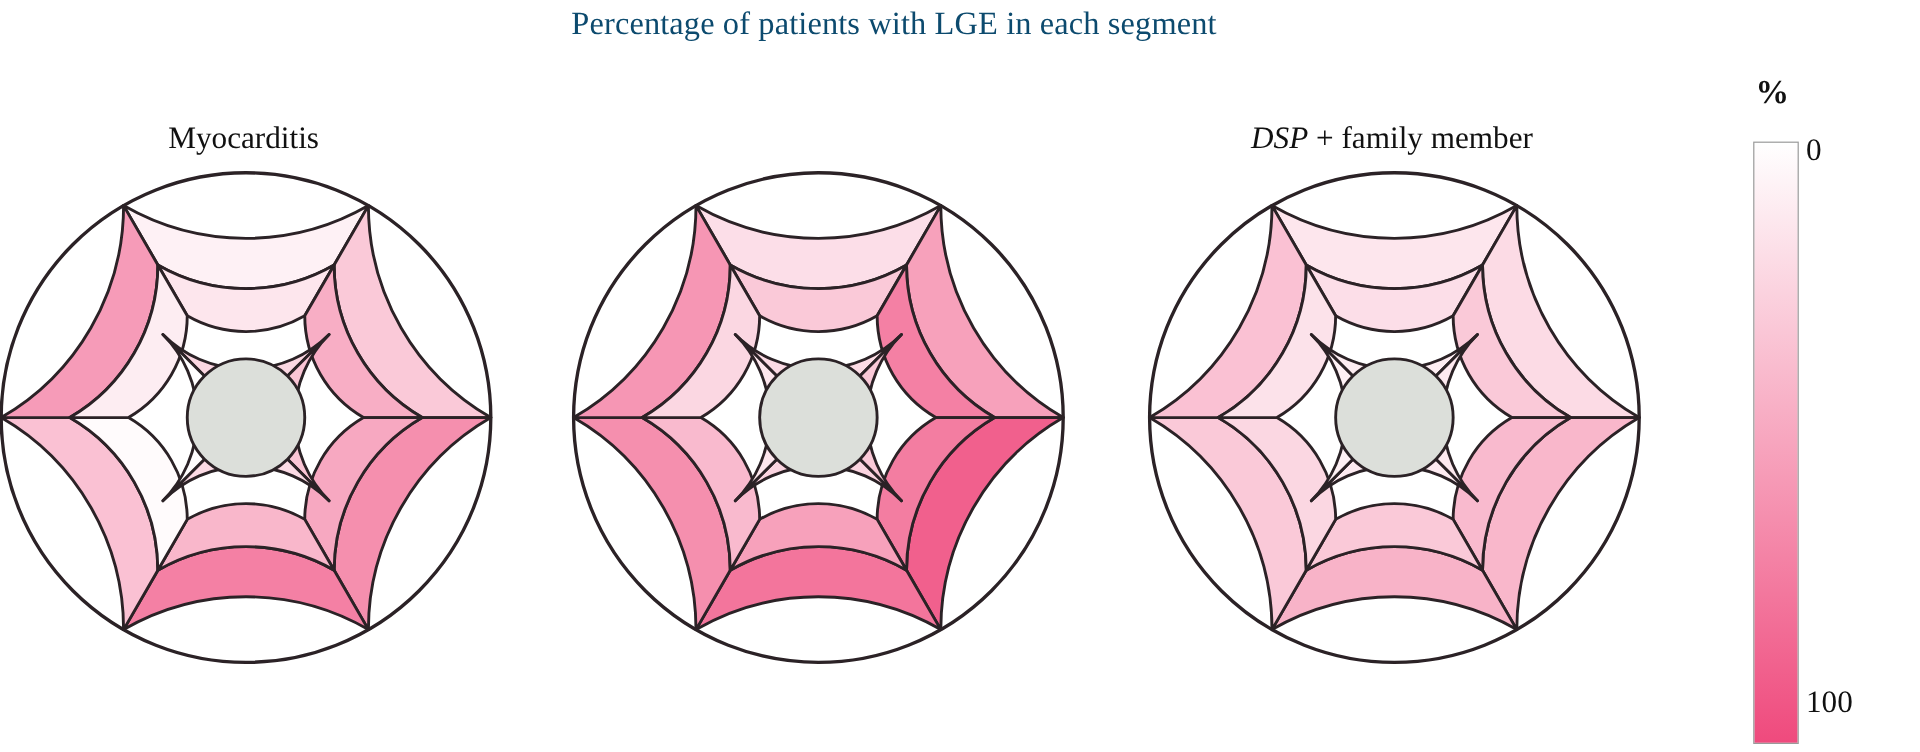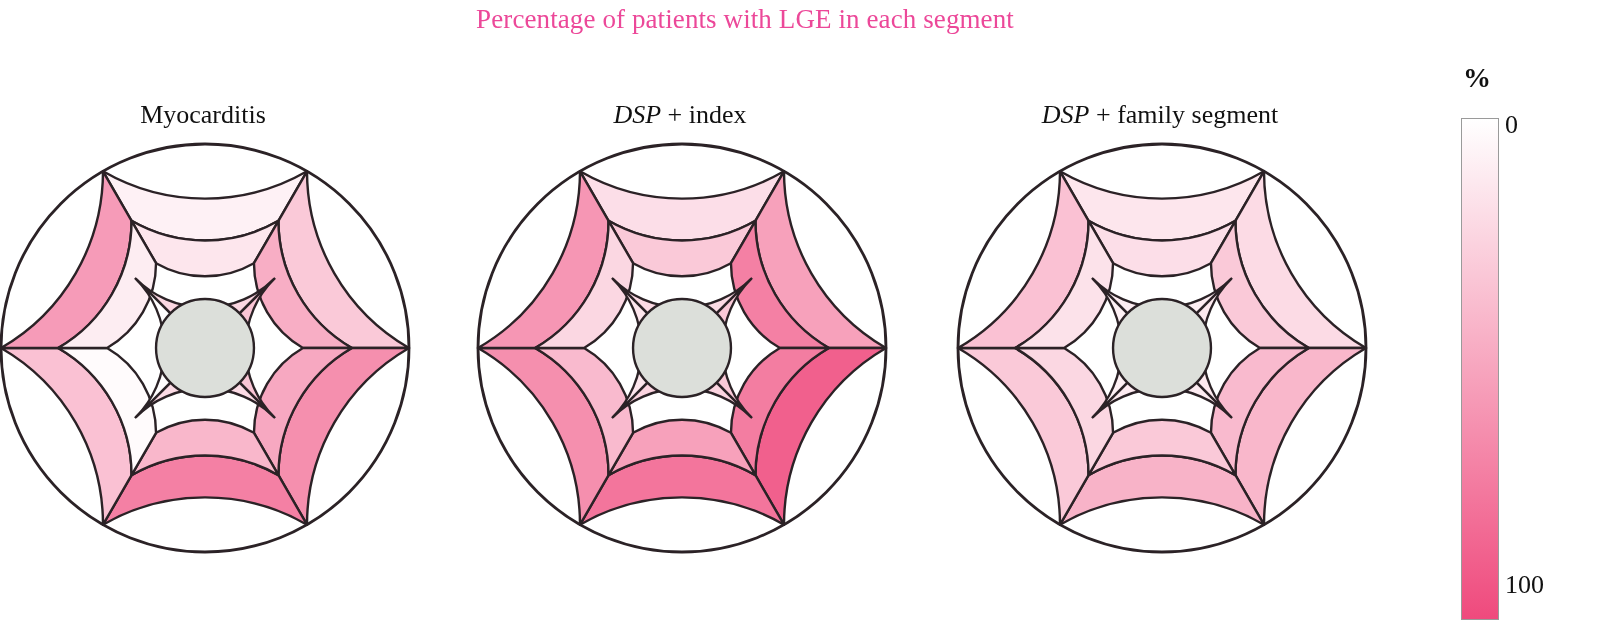--- a/index.html
+++ b/index.html
@@ -22,21 +22,21 @@
     height: 627px;
   }
   .fig-title {
     position: absolute;
     top: 4px;
     left: 0;
     width: 1490px;
     text-align: center;
     font-size: 27px;
     letter-spacing: 0.1px;
-    color: #ec4899;
+    color: #0c4a6e;
     white-space: nowrap;
   }
   .panel {
     position: absolute;
     top: 100px;
     width: 420px;
     height: 500px;
   }
   .panel-label {
     position: absolute;
@@ -121,23 +121,20 @@
           <path d="M 136.76010398621327 136.76010398621327 A 97.92 97.92 0 0 0 275.23989601378673 136.76010398621327 L 240.61994800689337 171.38005199310663 A 48.96 48.96 0 0 1 171.38005199310663 171.38005199310663 Z" fill="rgb(251,215,226)" stroke="#2b2226" stroke-width="2.4" stroke-linejoin="round"></path>
           <path d="M 275.23989601378673 136.76010398621327 A 97.92 97.92 0 0 0 275.23989601378673 275.23989601378673 L 240.61994800689337 240.61994800689337 A 48.96 48.96 0 0 1 240.61994800689337 171.38005199310663 Z" fill="rgb(250,197,213)" stroke="#2b2226" stroke-width="2.4" stroke-linejoin="round"></path>
           <path d="M 275.23989601378673 275.23989601378673 A 97.92 97.92 0 0 0 136.76010398621327 275.23989601378673 L 171.38005199310663 240.61994800689337 A 48.96 48.96 0 0 1 240.61994800689337 240.61994800689337 Z" fill="rgb(252,219,229)" stroke="#2b2226" stroke-width="2.4" stroke-linejoin="round"></path>
           <path d="M 136.76010398621327 275.23989601378673 A 97.92 97.92 0 0 0 136.76010398621327 136.76010398621327 L 171.38005199310663 171.38005199310663 A 48.96 48.96 0 0 1 171.38005199310663 240.61994800689337 Z" fill="rgb(255,253,254)" stroke="#2b2226" stroke-width="2.4" stroke-linejoin="round"></path>
           <circle cx="206" cy="206" r="48.96" fill="#dcdfda" stroke="#2b2226" stroke-width="2.4"></circle>
           <circle cx="206" cy="206" r="204" fill="none" stroke="#2b2226" stroke-width="2.8"></circle>
         </svg></div>
   </div>
 
   <div class="panel" id="panel-1">
-    <div class="panel-label">
-      <span class="ital">DSP</span><span> + index</span>
-    </div>
     <div class="bullseye"><svg width="412" height="412" viewBox="0 0 412 412">
           <path d="M 104.00000000000004 29.33081762797451 A 204 204 0 0 0 308 29.33081762797454 L 279.44 78.79818869214166 A 146.88 146.88 0 0 1 132.56000000000003 78.79818869214165 Z" fill="rgb(252,222,232)" stroke="#2b2226" stroke-width="2.4" stroke-linejoin="round"></path>
           <path d="M 308 29.33081762797454 A 204 204 0 0 0 410 206 L 352.88 206 A 146.88 146.88 0 0 1 279.44 78.79818869214166 Z" fill="rgb(247,161,187)" stroke="#2b2226" stroke-width="2.4" stroke-linejoin="round"></path>
           <path d="M 410 206 A 204 204 0 0 0 308 382.6691823720255 L 279.44 333.20181130785835 A 146.88 146.88 0 0 1 352.88 206 Z" fill="rgb(241,96,141)" stroke="#2b2226" stroke-width="2.4" stroke-linejoin="round"></path>
           <path d="M 308 382.6691823720255 A 204 204 0 0 0 104.00000000000004 382.6691823720255 L 132.56000000000003 333.20181130785835 A 146.88 146.88 0 0 1 279.44 333.20181130785835 Z" fill="rgb(243,117,156)" stroke="#2b2226" stroke-width="2.4" stroke-linejoin="round"></path>
           <path d="M 104.00000000000004 382.6691823720255 A 204 204 0 0 0 2 206.00000000000003 L 59.120000000000005 206.00000000000003 A 146.88 146.88 0 0 1 132.56000000000003 333.20181130785835 Z" fill="rgb(245,143,174)" stroke="#2b2226" stroke-width="2.4" stroke-linejoin="round"></path>
           <path d="M 2 206.00000000000003 A 204 204 0 0 0 103.99999999999991 29.330817627974568 L 132.55999999999995 78.7981886921417 A 146.88 146.88 0 0 1 59.120000000000005 206.00000000000003 Z" fill="rgb(246,150,180)" stroke="#2b2226" stroke-width="2.4" stroke-linejoin="round"></path>
           <path d="M 132.56000000000003 78.79818869214165 A 146.88 146.88 0 0 0 279.44 78.79818869214166 L 254.96 121.19879246142777 A 97.92 97.92 0 0 1 157.04000000000002 121.19879246142776 Z" fill="rgb(250,201,216)" stroke="#2b2226" stroke-width="2.4" stroke-linejoin="round"></path>
           <path d="M 279.44 78.79818869214166 A 146.88 146.88 0 0 0 352.88 206 L 303.92 206 A 97.92 97.92 0 0 1 254.96 121.19879246142777 Z" fill="rgb(244,128,164)" stroke="#2b2226" stroke-width="2.4" stroke-linejoin="round"></path>
           <path d="M 352.88 206 A 146.88 146.88 0 0 0 279.44 333.20181130785835 L 254.96 290.8012075385722 A 97.92 97.92 0 0 1 303.92 206 Z" fill="rgb(243,125,161)" stroke="#2b2226" stroke-width="2.4" stroke-linejoin="round"></path>
@@ -148,21 +145,21 @@
           <path d="M 275.23989601378673 136.76010398621327 A 97.92 97.92 0 0 0 275.23989601378673 275.23989601378673 L 240.61994800689337 240.61994800689337 A 48.96 48.96 0 0 1 240.61994800689337 171.38005199310663 Z" fill="rgb(250,201,216)" stroke="#2b2226" stroke-width="2.4" stroke-linejoin="round"></path>
           <path d="M 275.23989601378673 275.23989601378673 A 97.92 97.92 0 0 0 136.76010398621327 275.23989601378673 L 171.38005199310663 240.61994800689337 A 48.96 48.96 0 0 1 240.61994800689337 240.61994800689337 Z" fill="rgb(251,212,224)" stroke="#2b2226" stroke-width="2.4" stroke-linejoin="round"></path>
           <path d="M 136.76010398621327 275.23989601378673 A 97.92 97.92 0 0 0 136.76010398621327 136.76010398621327 L 171.38005199310663 171.38005199310663 A 48.96 48.96 0 0 1 171.38005199310663 240.61994800689337 Z" fill="rgb(253,230,237)" stroke="#2b2226" stroke-width="2.4" stroke-linejoin="round"></path>
           <circle cx="206" cy="206" r="48.96" fill="#dcdfda" stroke="#2b2226" stroke-width="2.4"></circle>
           <circle cx="206" cy="206" r="204" fill="none" stroke="#2b2226" stroke-width="2.8"></circle>
         </svg></div>
   </div>
 
   <div class="panel" id="panel-2">
     <div class="panel-label">
-      <span class="ital">DSP</span><span> + family segment</span>
+      <span class="ital">DSP</span><span> + family member</span>
     </div>
     <div class="bullseye"><svg width="412" height="412" viewBox="0 0 412 412">
           <path d="M 104.00000000000004 29.33081762797451 A 204 204 0 0 0 308 29.33081762797454 L 279.44 78.79818869214166 A 146.88 146.88 0 0 1 132.56000000000003 78.79818869214165 Z" fill="rgb(253,230,237)" stroke="#2b2226" stroke-width="2.4" stroke-linejoin="round"></path>
           <path d="M 308 29.33081762797454 A 204 204 0 0 0 410 206 L 352.88 206 A 146.88 146.88 0 0 1 279.44 78.79818869214166 Z" fill="rgb(252,219,229)" stroke="#2b2226" stroke-width="2.4" stroke-linejoin="round"></path>
           <path d="M 410 206 A 204 204 0 0 0 308 382.6691823720255 L 279.44 333.20181130785835 A 146.88 146.88 0 0 1 352.88 206 Z" fill="rgb(249,183,203)" stroke="#2b2226" stroke-width="2.4" stroke-linejoin="round"></path>
           <path d="M 308 382.6691823720255 A 204 204 0 0 0 104.00000000000004 382.6691823720255 L 132.56000000000003 333.20181130785835 A 146.88 146.88 0 0 1 279.44 333.20181130785835 Z" fill="rgb(248,179,200)" stroke="#2b2226" stroke-width="2.4" stroke-linejoin="round"></path>
           <path d="M 104.00000000000004 382.6691823720255 A 204 204 0 0 0 2 206.00000000000003 L 59.120000000000005 206.00000000000003 A 146.88 146.88 0 0 1 132.56000000000003 333.20181130785835 Z" fill="rgb(250,201,216)" stroke="#2b2226" stroke-width="2.4" stroke-linejoin="round"></path>
           <path d="M 2 206.00000000000003 A 204 204 0 0 0 103.99999999999991 29.330817627974568 L 132.55999999999995 78.7981886921417 A 146.88 146.88 0 0 1 59.120000000000005 206.00000000000003 Z" fill="rgb(250,193,211)" stroke="#2b2226" stroke-width="2.4" stroke-linejoin="round"></path>
           <path d="M 132.56000000000003 78.79818869214165 A 146.88 146.88 0 0 0 279.44 78.79818869214166 L 254.96 121.19879246142777 A 97.92 97.92 0 0 1 157.04000000000002 121.19879246142776 Z" fill="rgb(252,222,232)" stroke="#2b2226" stroke-width="2.4" stroke-linejoin="round"></path>
           <path d="M 279.44 78.79818869214166 A 146.88 146.88 0 0 0 352.88 206 L 303.92 206 A 97.92 97.92 0 0 1 254.96 121.19879246142777 Z" fill="rgb(250,201,216)" stroke="#2b2226" stroke-width="2.4" stroke-linejoin="round"></path>

